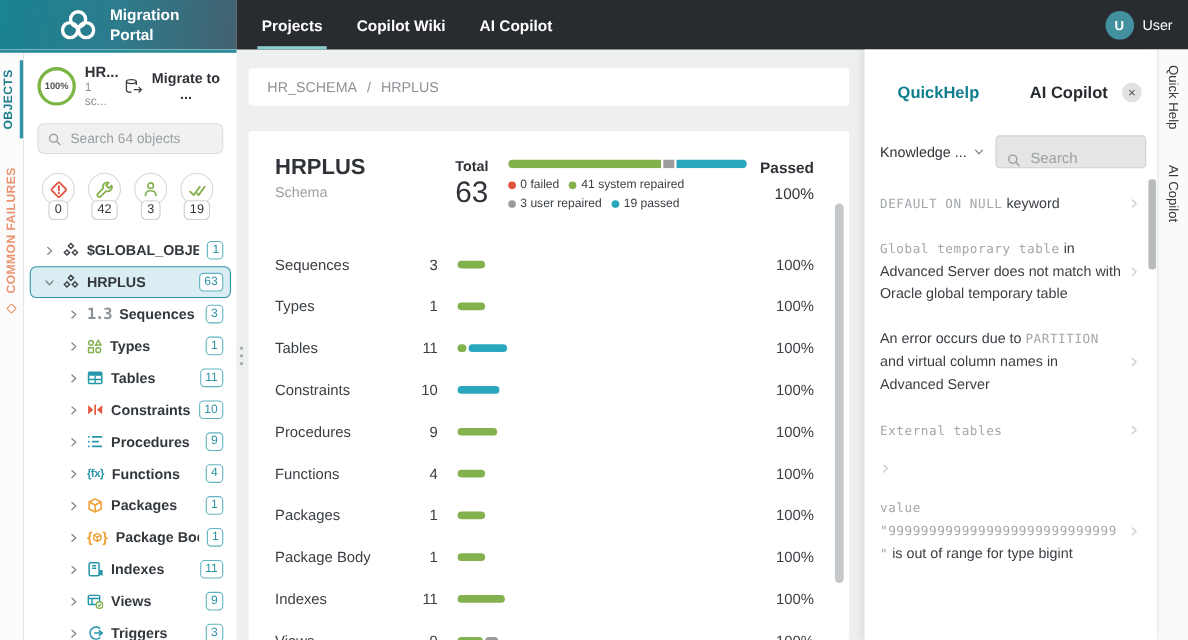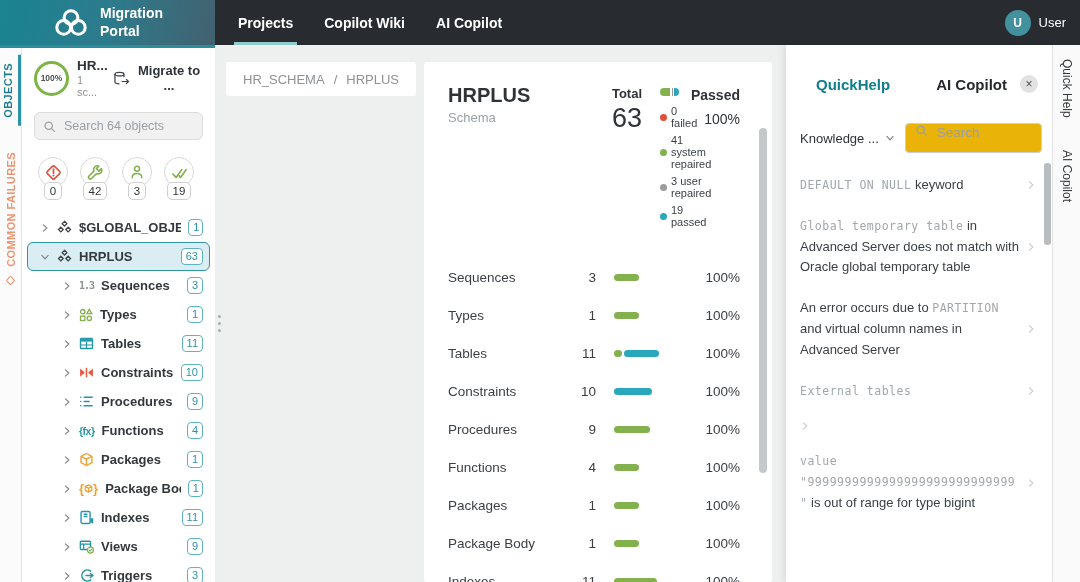--- a/index.html
+++ b/index.html
@@ -40,27 +40,27 @@
   .counters{display:flex;gap:6px;padding:17px 0 0 13px}
   .counter{display:flex;flex-direction:column;align-items:center;width:36px;cursor:pointer}
   .counter-circle{width:30px;height:30px;border-radius:50%;border:1px solid #d9d9d9;background:#fff;display:flex;align-items:center;justify-content:center}
   .counter-badge{margin-top:-5px;background:#fff;border:1px solid #cfcfcf;border-radius:5px;font-size:11.5px;line-height:16px;padding:0 5px;color:#2f3338;z-index:1}
   .tree{margin-top:13px;padding:0 5px;flex:1;overflow:hidden}
   .tree-row{display:flex;align-items:center;height:29px;padding:0 6px 0 12px;cursor:pointer;border:1px solid transparent;border-radius:6px;gap:7px}
   .tree-row.level1{padding-left:34px}
   .tree-row.selected{background:#d9edf2;border-color:#2e93a6}
   .tree-label{font-size:13px;font-weight:600;color:#33383d;white-space:nowrap;overflow:hidden}
   .tree-badge{margin-left:auto;border:1px solid #5fb3c0;color:#2d93a3;border-radius:4px;font-size:11px;line-height:15px;padding:0 4px;min-width:11px;text-align:center;background:#fff}
-  .seq-glyph{font-size:10px;font-weight:700;color:#8d9296;font-family:"DejaVu Sans Mono",monospace;letter-spacing:-1px}
+  .seq-glyph{font-size:14px;font-weight:700;color:#8d9296;font-family:"DejaVu Sans Mono",monospace;letter-spacing:-1px}
   .fx-glyph{font-size:10.5px;font-weight:700;color:#2596a9;letter-spacing:-0.5px}
   .brace{color:#f0a033;font-weight:700;font-size:13px;line-height:1}
   .resize-dots{position:absolute;left:216px;top:268px;display:flex;flex-direction:column;gap:4px;cursor:col-resize;padding:2px}
   .resize-dots i{width:3px;height:3px;border-radius:50%;background:#a9adb0}
   
-  .main{flex:1;padding:17px 14px 0 11px;display:flex;flex-direction:row;gap:8px;min-width:0}
+  .main{flex:1;padding:17px 14px 0 11px;display:flex;flex-direction:column;gap:23px;min-width:0}
   .crumb-card{background:#fff;border-radius:3px;height:34px;display:flex;align-items:center;padding:0 17px;font-size:13px;color:#8d9297;gap:9px;flex:none}
   .crumb{cursor:pointer}
   .sum-card{background:#fff;border-radius:3px;flex:1;position:relative;padding:22px 0 0 24px;overflow:hidden}
   .sum-head{display:flex;padding-right:32px;align-items:flex-start}
   .sh-title{font-size:20px;font-weight:700;color:#2f3338}
   .sh-sub{font-size:13px;color:#9aa0a4;margin-top:3px}
   .sh-name{width:126px}
   .sh-total{width:68px;text-align:right}
   .sh-total-label{font-size:13px;font-weight:700;color:#2f3338;margin-top:2px}
   .sh-total-num{font-size:27px;color:#2f3338;margin-top:2px}
@@ -82,21 +82,21 @@
   .sr-pct{margin-left:auto;font-size:13.5px;color:#3a3f44}
   .main-scroll{position:absolute;right:5px;top:66px;width:8px;height:345px;background:#c5c8ca;border-radius:4px;cursor:pointer}
   
   .help{width:266px;background:#fff;box-shadow:-3px 0 7px rgba(0,0,0,.08);display:flex;flex-direction:column;position:relative;flex:none;z-index:2}
   .help-head{display:flex;align-items:center;padding:30px 14px 0 30px}
   .hh-quickhelp{color:#0e7e8d;font-weight:700;font-size:15px;cursor:pointer}
   .hh-copilot{font-weight:700;font-size:15px;color:#26292d;margin-left:46px;cursor:pointer}
   .hh-close{margin-left:auto;width:18px;height:18px;border-radius:50%;background:#e2e2e2;color:#4a4f54;display:flex;align-items:center;justify-content:center;font-size:12px;line-height:1;cursor:pointer}
   .help-controls{display:flex;align-items:center;padding:30px 10px 0 14px;gap:10px}
   .knowledge{font-size:13px;color:#2f3338;display:flex;gap:6px;align-items:center;cursor:pointer;white-space:nowrap}
-  .help-search{flex:1;height:30px;background:#eab308;border:1px solid #cfcfcf;border-radius:4px;display:flex;align-items:flex-start;gap:7px;padding:0 9px}
+  .help-search{flex:1;height:30px;background:#e5e5e5;border:1px solid #cfcfcf;border-radius:4px;display:flex;align-items:flex-end;gap:7px;padding:0 9px}
   .help-search .search-input{font-size:13.5px}
   .help-list{margin-top:12px;padding:0 16px 0 14px;overflow:hidden;flex:1}
   .help-item{display:flex;gap:6px;padding:10px 0;cursor:pointer}
   .hi-text{flex:1;font-size:13px;line-height:1.6;color:#3a3f44;word-wrap:break-word;min-width:0}
   .hi-text .mono{font-family:"DejaVu Sans Mono",monospace;color:#a2a7ab;font-size:11.5px;letter-spacing:.5px}
   .help-scroll{position:absolute;right:1px;top:118px;width:7px;height:82px;background:#b9bcbe;border-radius:3px;cursor:pointer}
   
   .right-rail{width:28px;background:#fafafa;border-left:1px solid #e6e6e6;display:flex;flex-direction:column;align-items:center;padding-top:14px;gap:32px;flex:none}
   .rrail-tab{writing-mode:vertical-rl;font-size:12px;color:#34383c;cursor:pointer;white-space:nowrap}
 </style>

